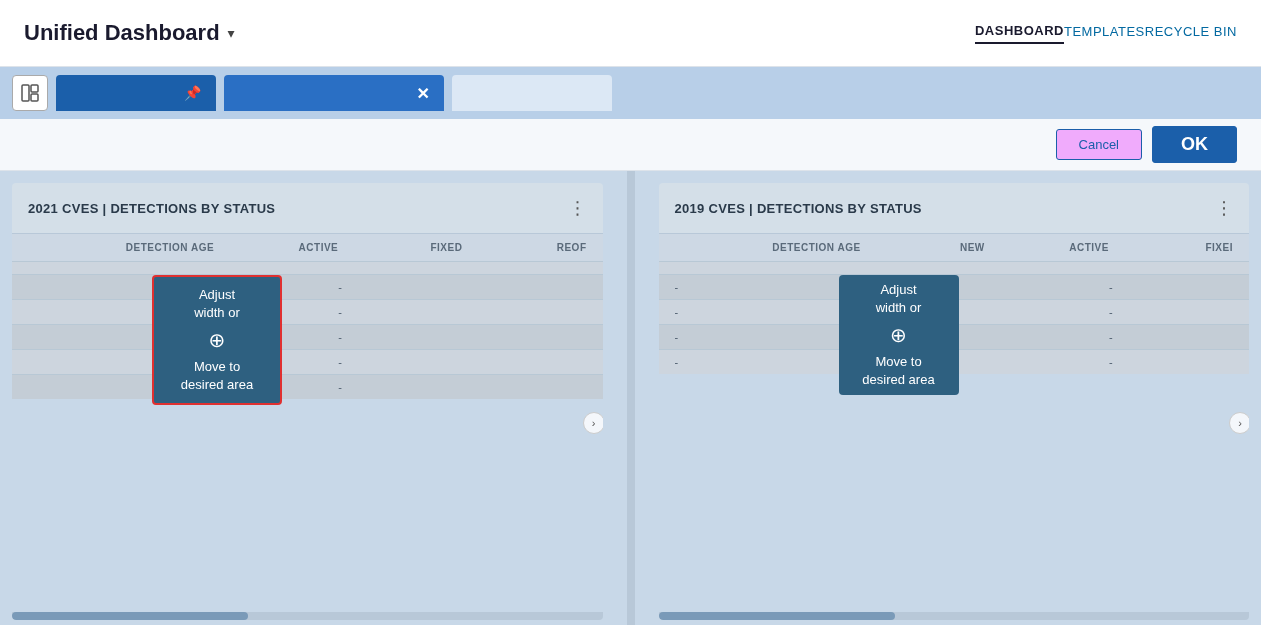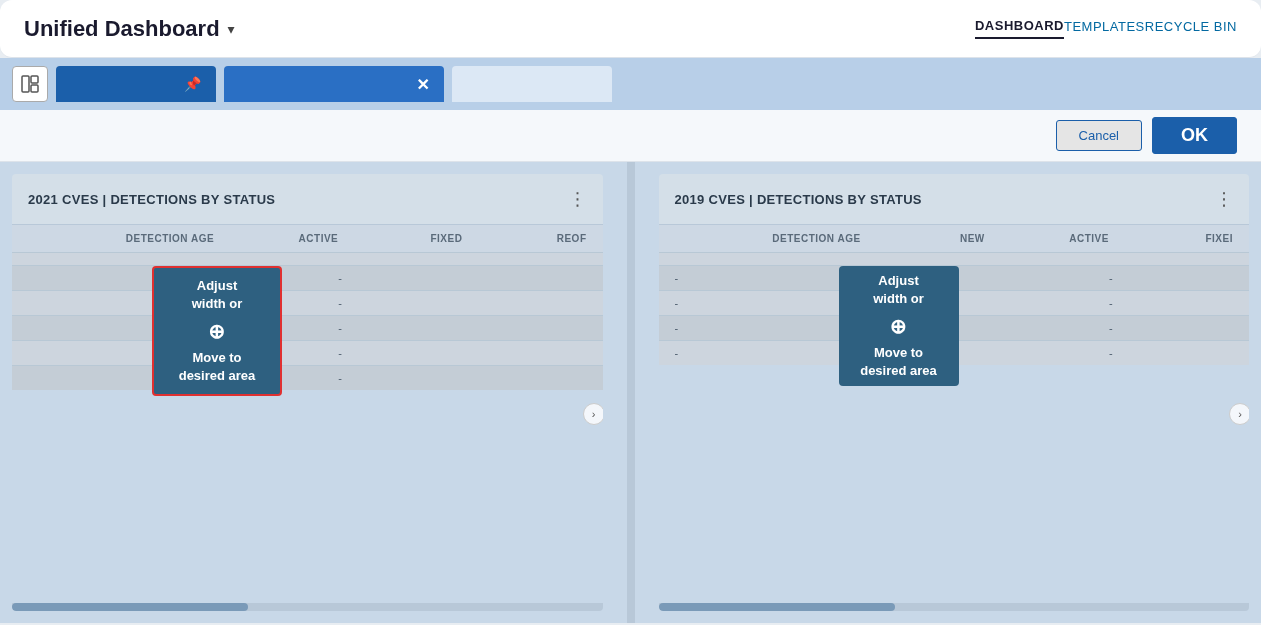--- a/index.html
+++ b/index.html
@@ -12,22 +12,21 @@
     }
 
     
     .header {
       display: flex;
       align-items: center;
       justify-content: space-between;
       background: #ffffff;
       border-bottom: 1px solid #dde3ea;
       padding: 0 24px;
-      height: 58px;
-      border-radius: 12px;
+      height: 67px;
     }
     .header-left {
       display: flex;
       align-items: center;
       gap: 8px;
     }
     .header-title {
       font-size: 22px;
       font-weight: 600;
       color: #1a1a2e;
@@ -138,21 +137,21 @@
       display: flex;
       justify-content: flex-end;
       align-items: center;
       padding: 10px 24px;
       background: #f5f8fb;
       border-bottom: 1px solid #dde3ea;
       gap: 10px;
       height: 52px;
     }
     .btn-cancel {
-      background: #e5e5e5;
+      background: #f0abfc;
       border: 1px solid #1b5faa;
       color: #1b5faa;
       font-size: 13px;
       font-weight: 500;
       padding: 7px 22px;
       border-radius: 3px;
       cursor: pointer;
       margin-left: 42px;
     }
     .btn-ok {
@@ -246,21 +245,21 @@
       background: #2e6080;
       border: 2px solid #e03030;
       border-radius: 4px;
       display: flex;
       flex-direction: column;
       align-items: center;
       justify-content: center;
       text-align: center;
       color: #fff;
       font-size: 13px;
-      font-weight: 700;
+      font-weight: 400;
       line-height: 1.4;
       padding: 10px;
       gap: 4px;
       cursor: move;
       z-index: 10;
     }
     .overlay-box.no-border {
       border: none;
     }
     .move-icon {

